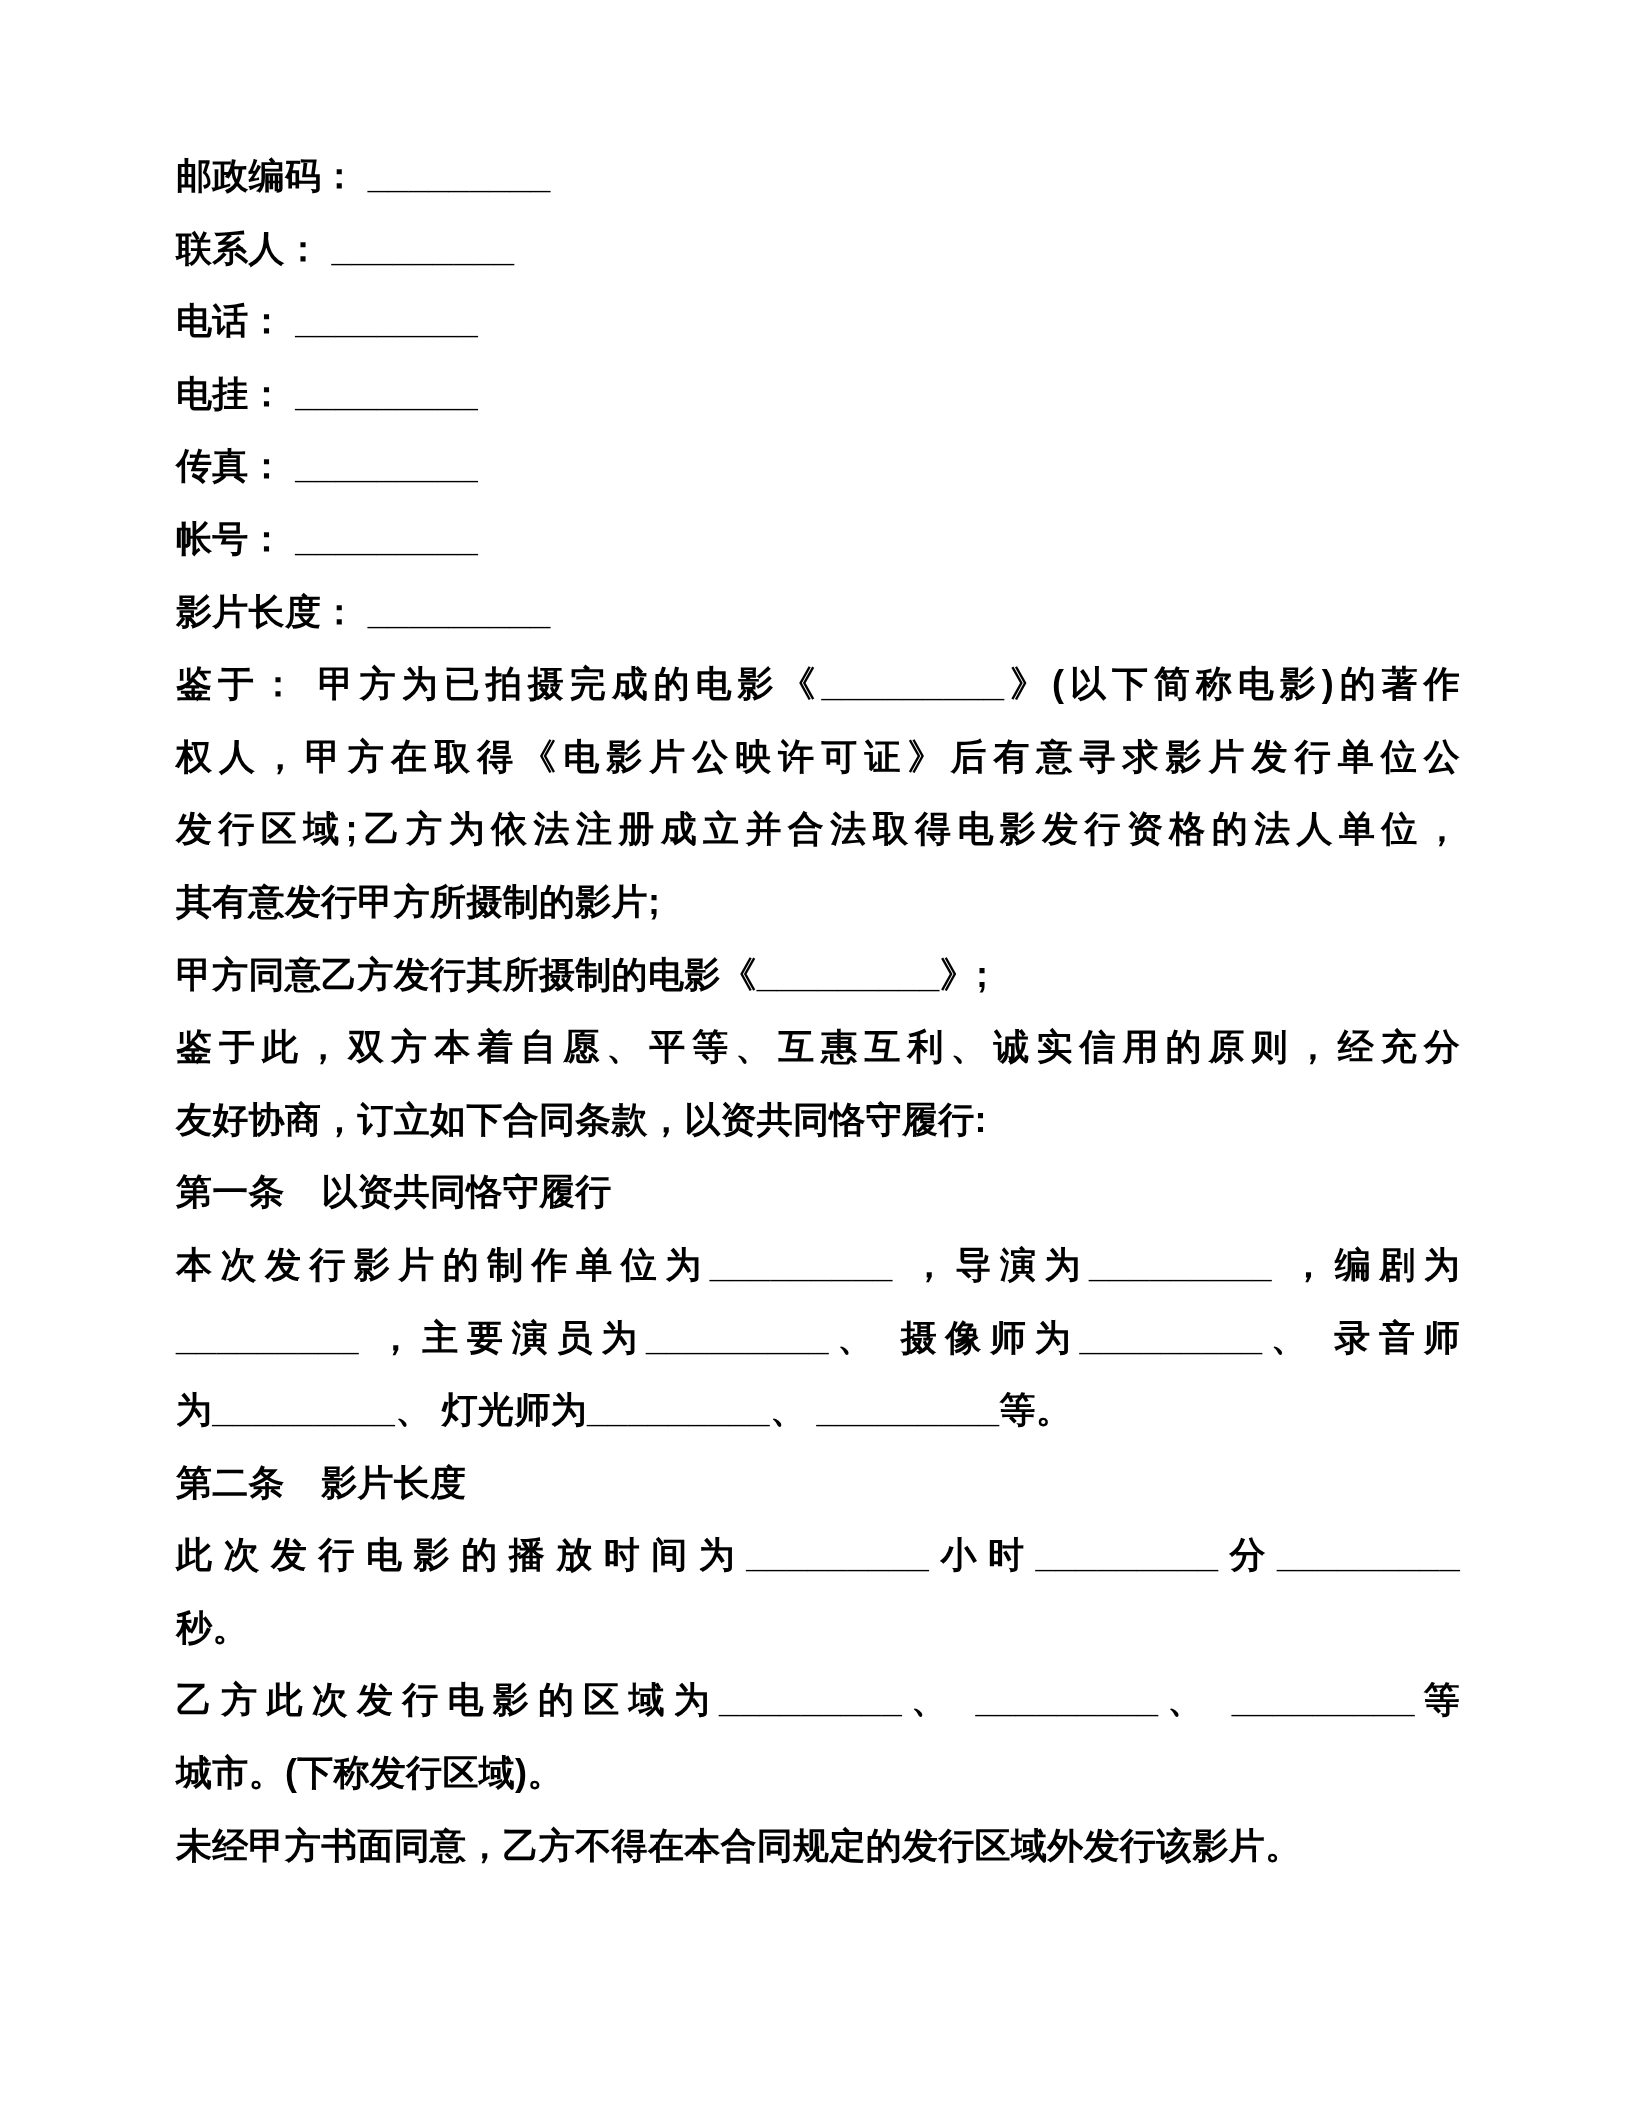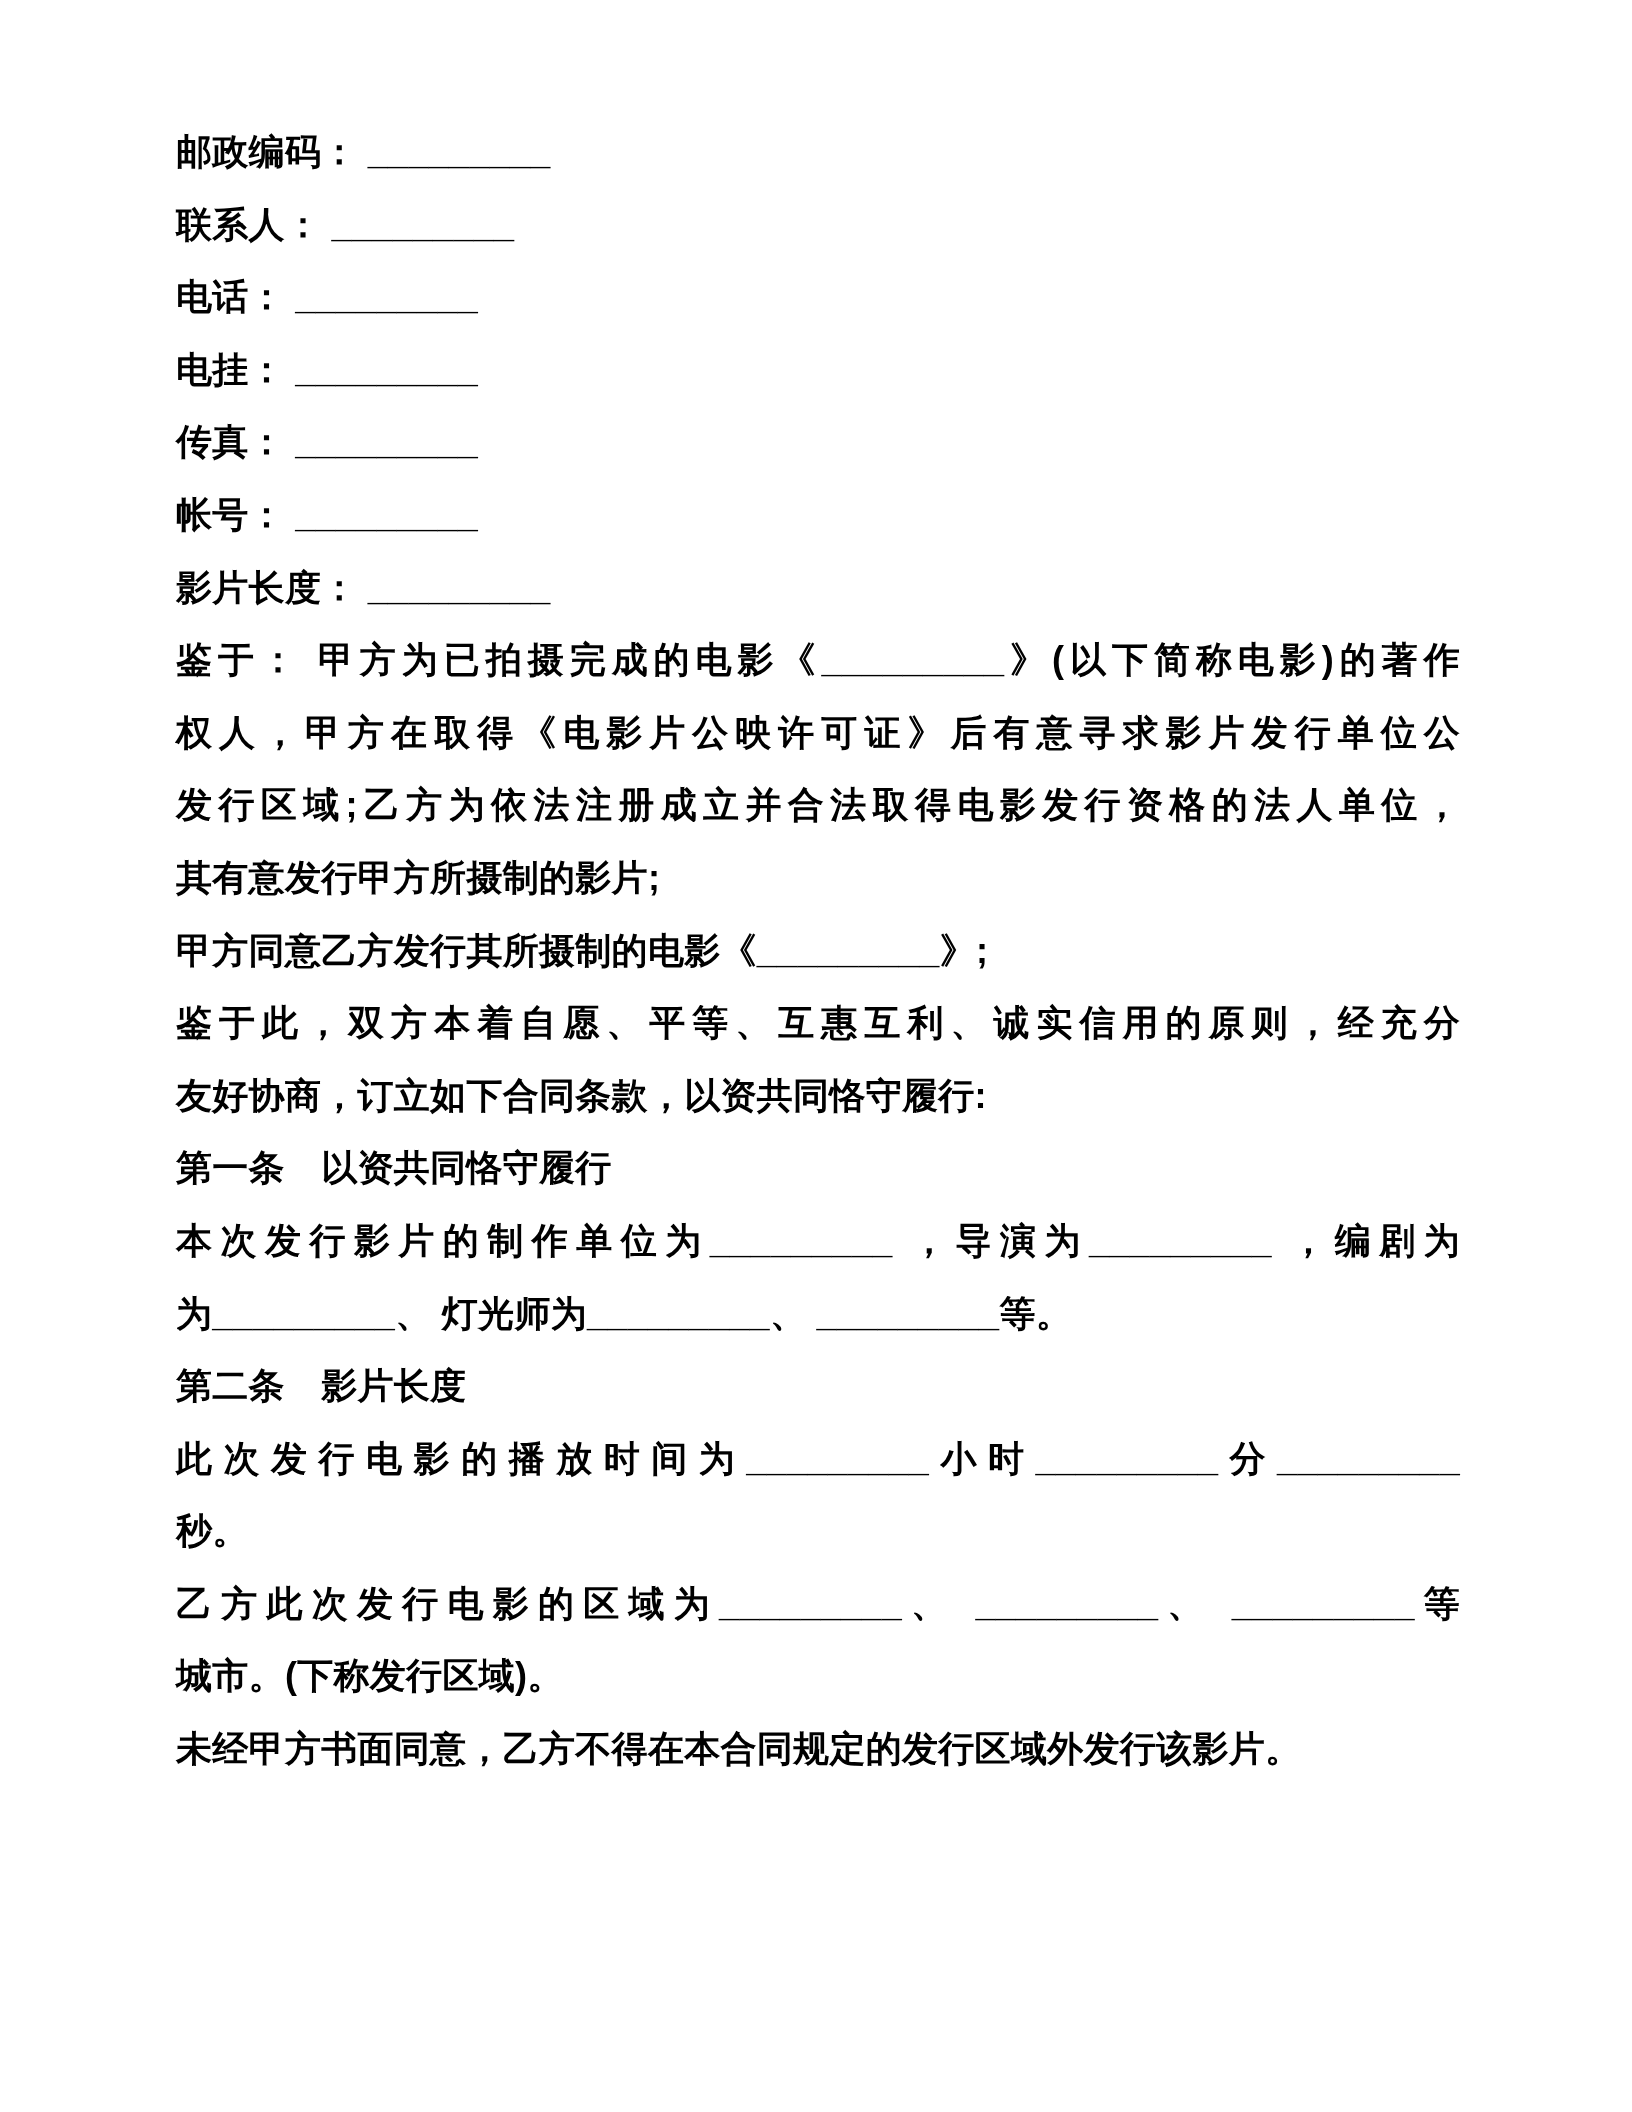--- a/index.html
+++ b/index.html
@@ -11,21 +11,21 @@
     width: 1632px;
     height: 2112px;
     position: relative;
     font-family: "Liberation Sans", sans-serif;
     color: #000000;
     overflow: hidden;
   }
   .doc-page {
     position: absolute;
     left: 176px;
-    top: 116px;
+    top: 140px;
     width: 1284px;
   }
   .line {
     font-size: 36px;
     font-weight: 700;
     line-height: 72.6px;
     white-space: nowrap;
     letter-spacing: 0.3px;
   }
   .just {
@@ -51,20 +51,21 @@
   <div class="line">影片长度： _________</div>
   <div class="line just">鉴于： 甲方为已拍摄完成的电影《_________》(以下简称电影)的著作</div>
   <div class="line just">权人，甲方在取得《电影片公映许可证》后有意寻求影片发行单位公</div>
   <div class="line just">发行区域;乙方为依法注册成立并合法取得电影发行资格的法人单位，</div>
   <div class="line">其有意发行甲方所摄制的影片;</div>
   <div class="line">甲方同意乙方发行其所摄制的电影《_________》;</div>
   <div class="line just">鉴于此，双方本着自愿、平等、互惠互利、诚实信用的原则，经充分</div>
   <div class="line">友好协商，订立如下合同条款，以资共同恪守履行:</div>
   <div class="line heading">第一条　以资共同恪守履行</div>
   <div class="line just">本次发行影片的制作单位为_________ ，导演为_________ ，编剧为</div>
+  <div class="line just">_________ ，主要演员为_________、 摄像师为_________、 录音师</div>
   <div class="line">为_________、 灯光师为_________、 _________等。</div>
   <div class="line heading">第二条　影片长度</div>
   <div class="line just">此次发行电影的播放时间为_________小时_________分_________</div>
   <div class="line">秒。</div>
   <div class="line just">乙方此次发行电影的区域为_________、 _________、 _________等</div>
   <div class="line">城市。(下称发行区域)。</div>
   <div class="line">未经甲方书面同意，乙方不得在本合同规定的发行区域外发行该影片。</div>
 </div>
 
 </body></html>

